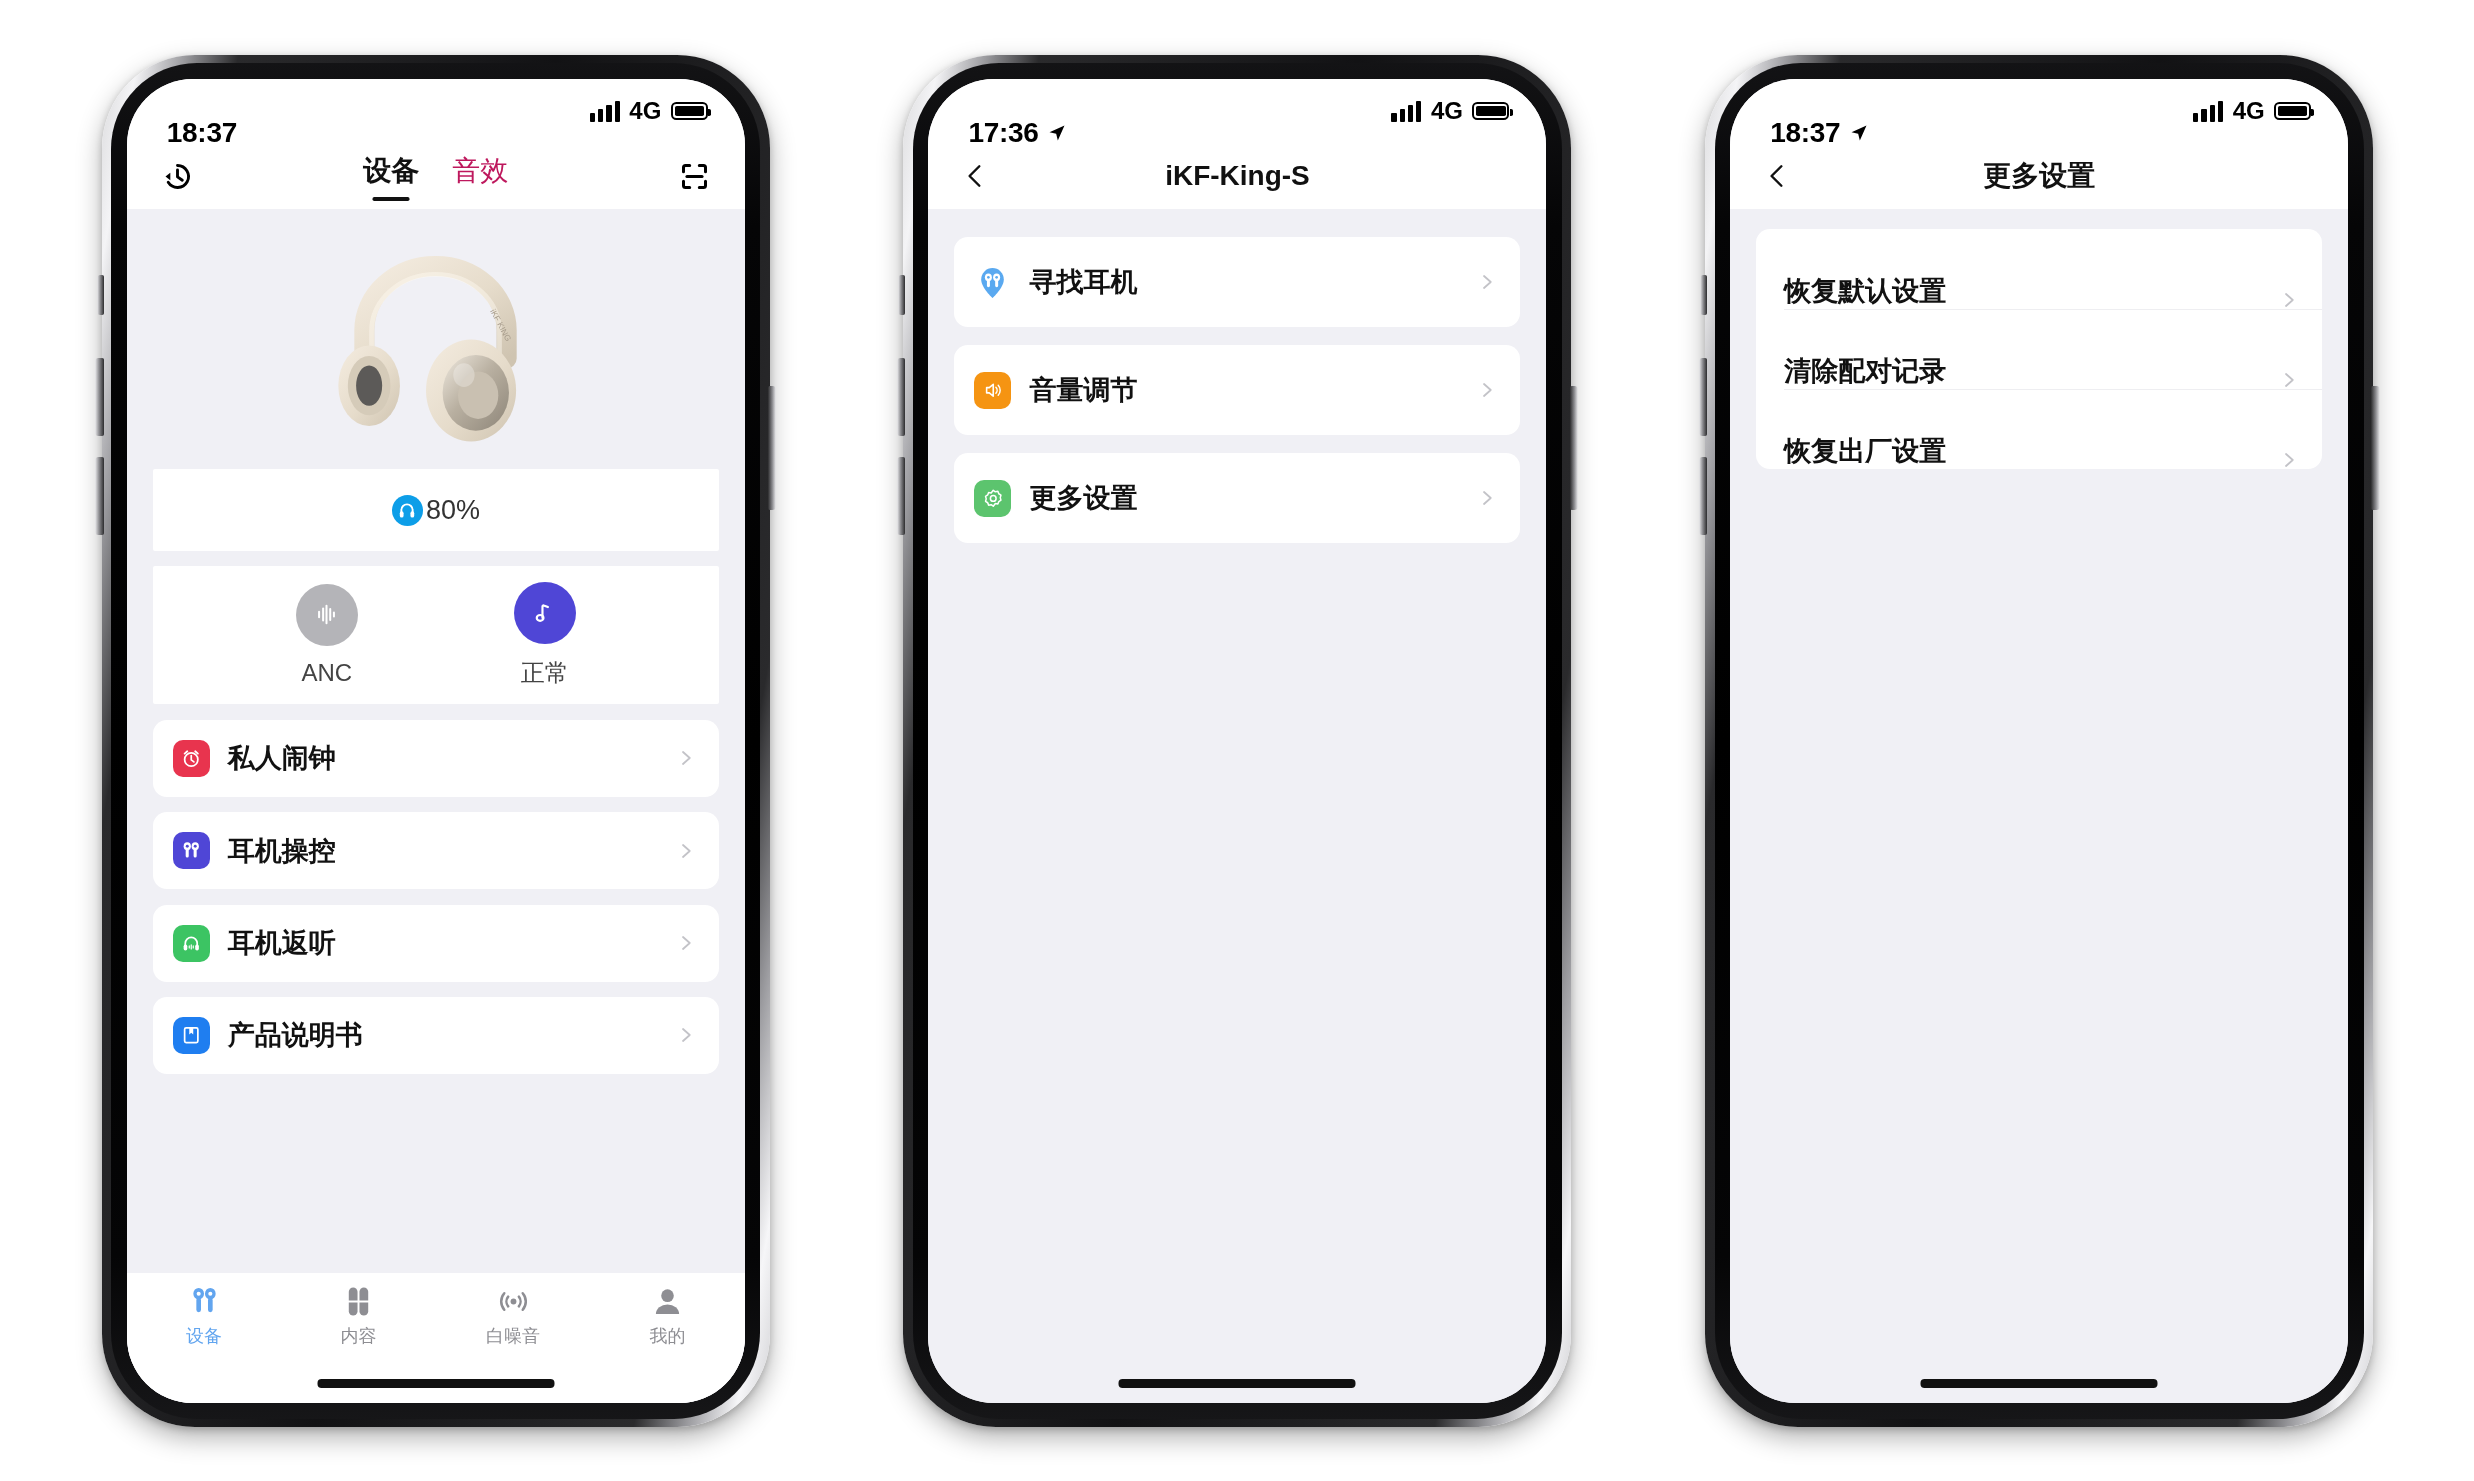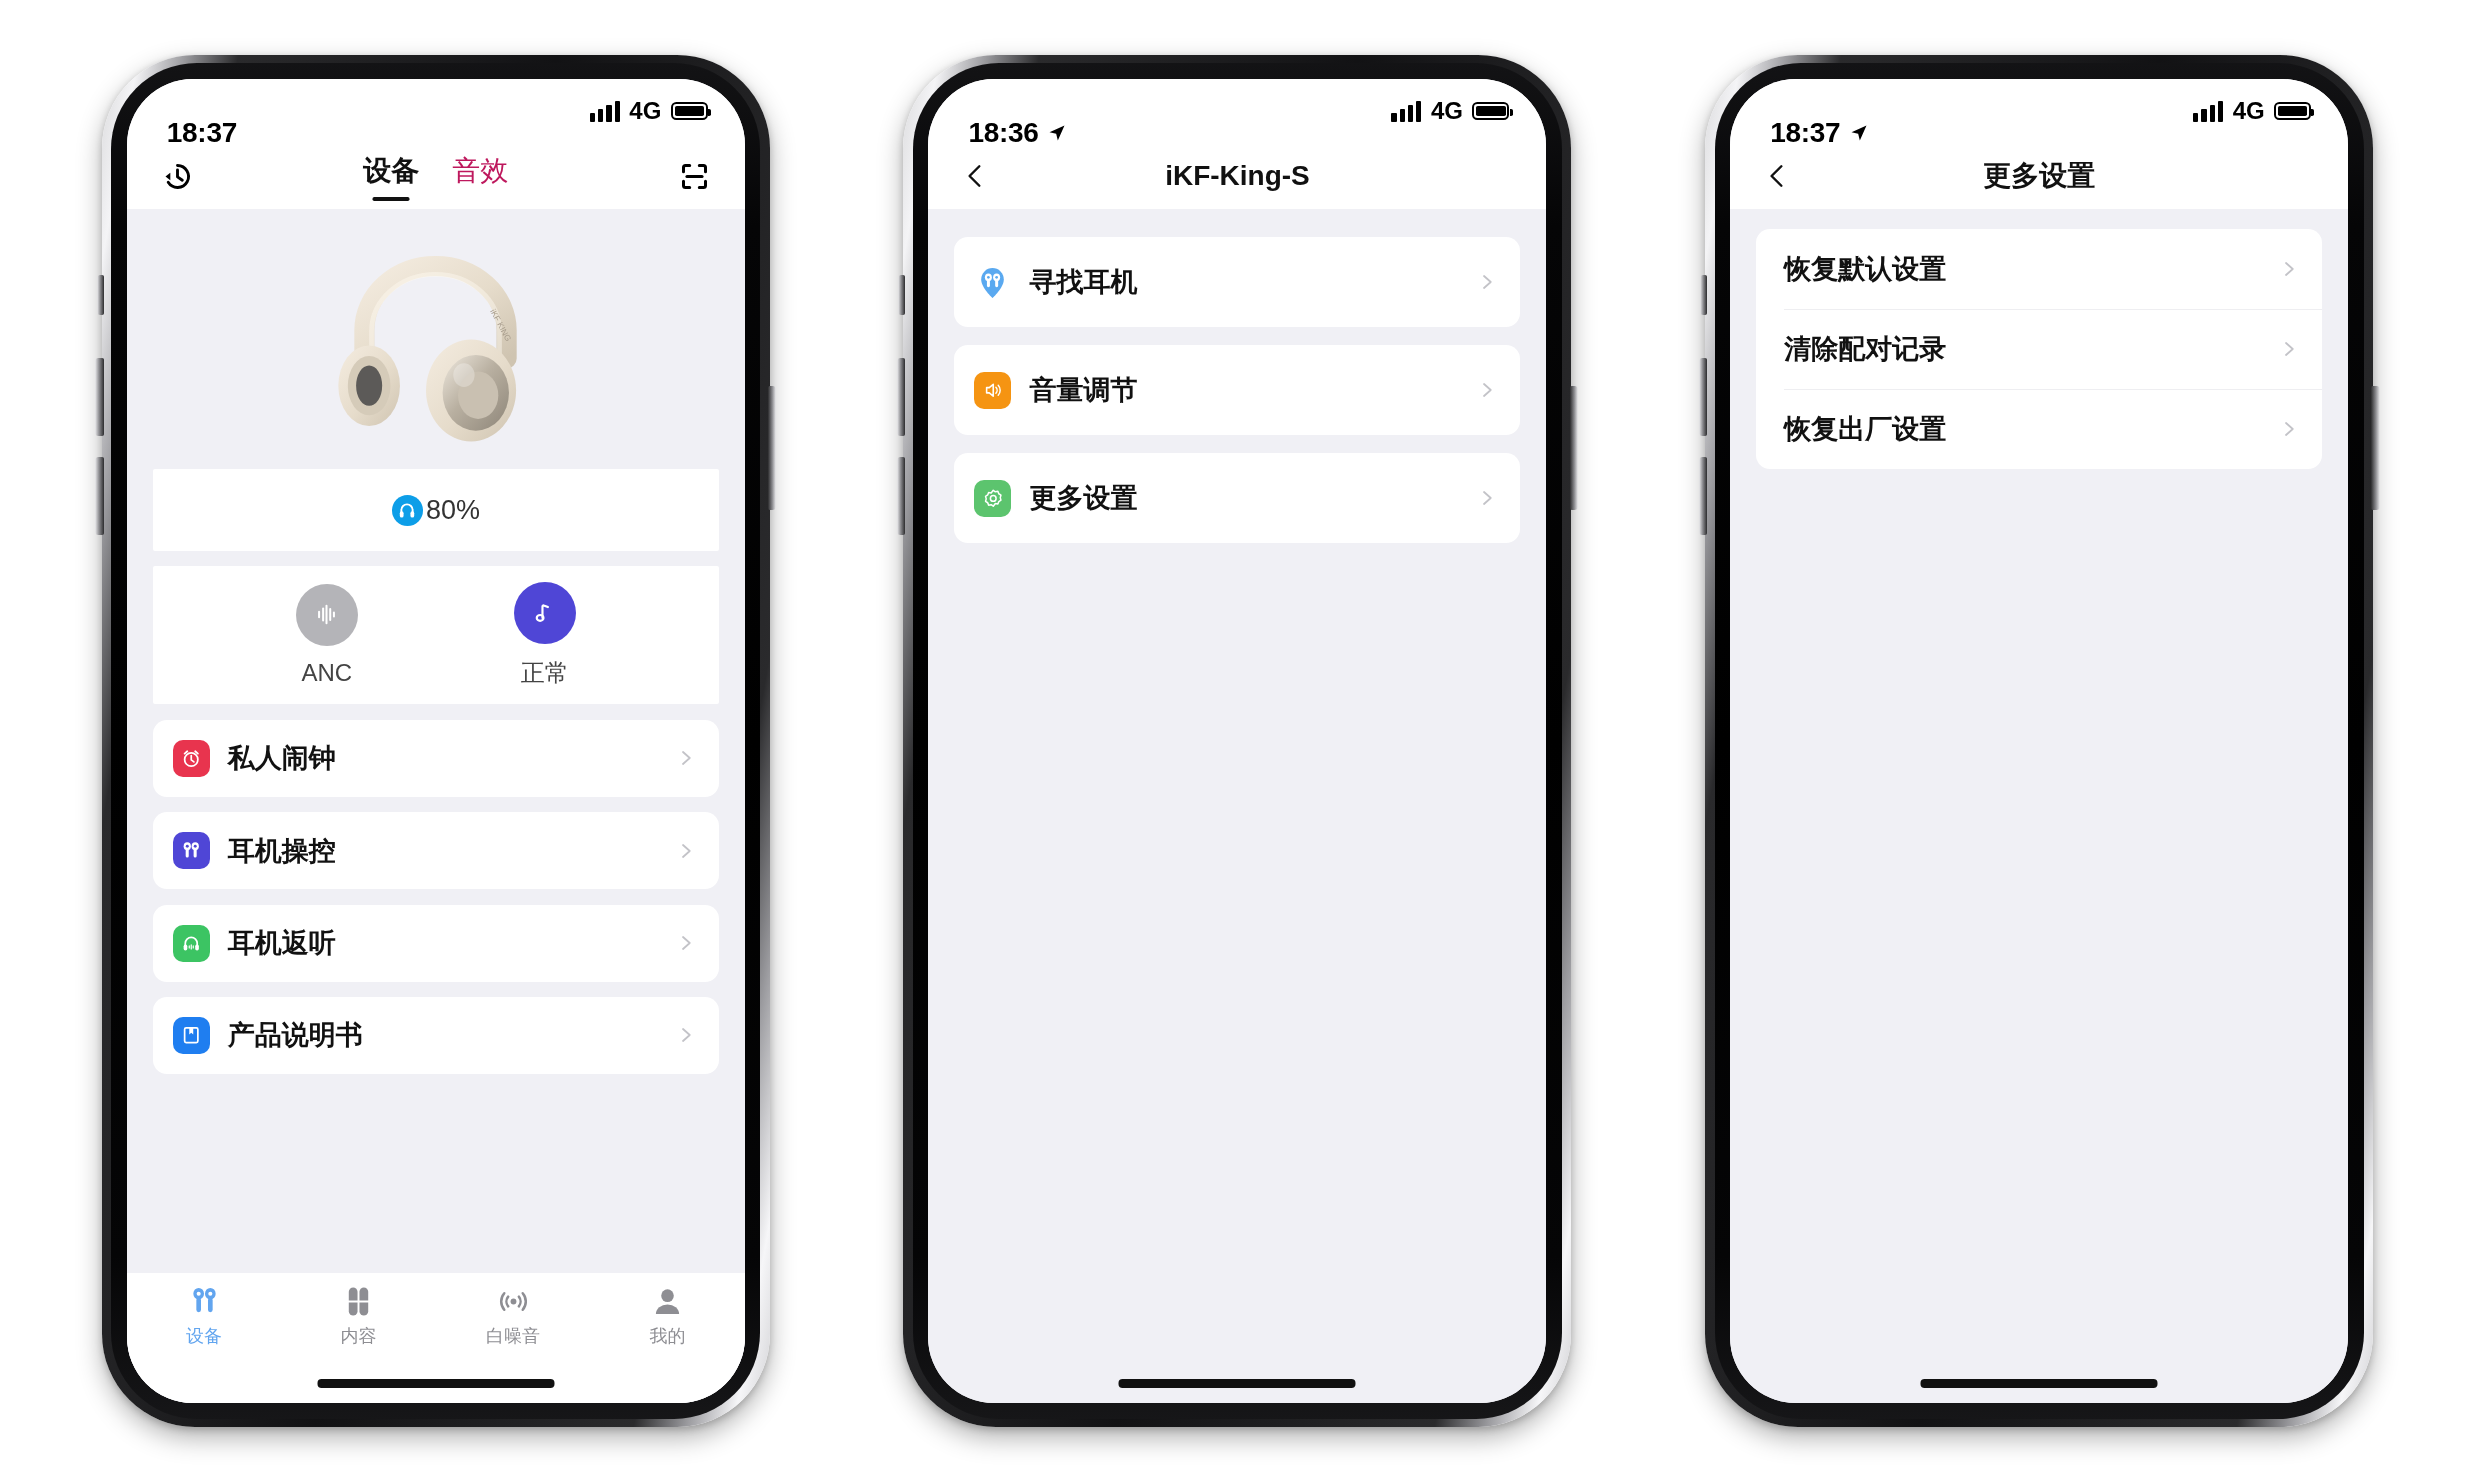--- a/index.html
+++ b/index.html
@@ -262,21 +262,21 @@
   }
 
   
   .group {
     background: #fff; border-radius: 14px;
     margin: 20px 26px 0 26px;
     overflow: hidden;
   }
   .grow {
     height: 80px;
-    display: flex; align-items: center;
+    display: flex; align-items: flex-end;
     padding: 0 24px 0 28px;
     position: relative;
     gap: 27px;
   }
   .grow + .grow::before {
     content: ''; position: absolute;
     left: 28px; right: 0; top: 0;
     height: 1.2px; background: #eeeef1;
   }
   .grow .row-lbl { font-weight: bold; }
@@ -556,21 +556,21 @@
     <div class="btn-side btn-power"></div>
 
     <div class="phone-screen">
       <div class="notch">
         <div class="notch-speaker"></div>
         <div class="notch-cam"></div>
       </div>
 
       <div class="status-bar">
         <div class="sb-left">
-          <span>18:36</span>
+          <span>17:36</span>
           <svg class="loc-arrow" viewBox="0 0 24 24">
             <path d="M21 3 L3 11 L11 13 L13 21 Z" fill="#000"></path>
           </svg>
         </div>
         <div class="sb-right">
           <div class="sig-dots">
               <i></i>
               <i></i>
               <i></i>
               <i></i>

